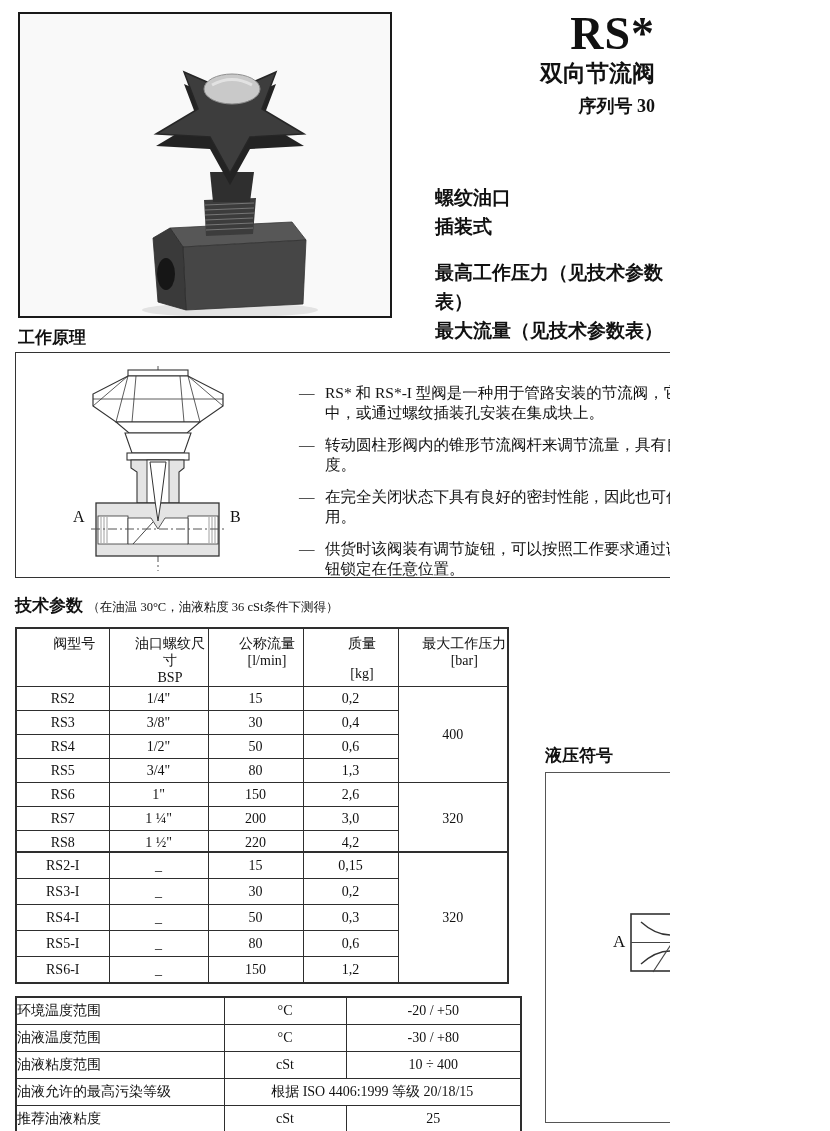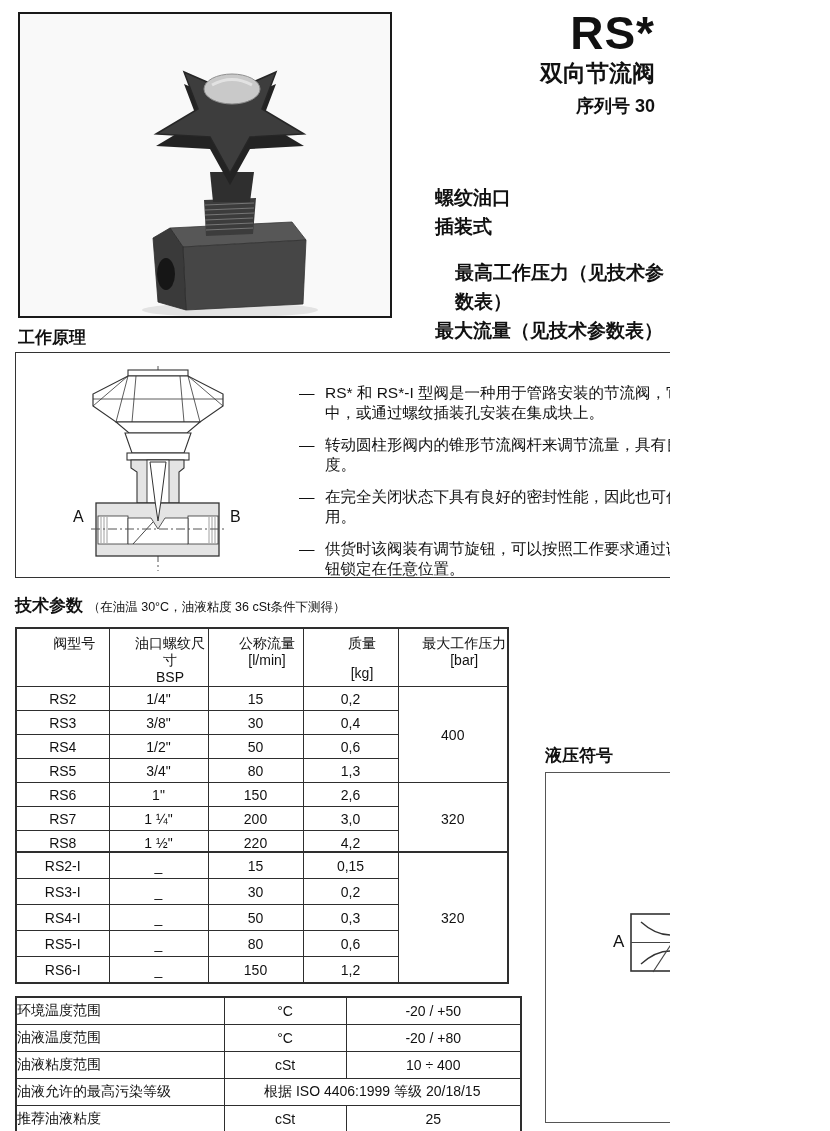--- a/index.html
+++ b/index.html
@@ -1,27 +1,27 @@
 <!DOCTYPE html>
 <html><head>
 <meta charset="utf-8">
 <style>
   html,body{margin:0;padding:0;background:#fff;}
   #page{position:relative;width:670px;height:1131px;background:#ffffff;
-        font-family:Liberation Sans, sans-serif;color:#111;overflow:hidden;}
+        font-family:Liberation Serif, serif;color:#111;overflow:hidden;}
   .abs{position:absolute;}
 
   
   .photo-box{left:18px;top:12px;width:374px;height:306px;border:2px solid #1a1a1a;box-sizing:border-box;background:#f9f9f9;}
   .title-block{right:15px;top:10px;text-align:right;}
   .model{font-size:46px;font-weight:bold;line-height:1.04;letter-spacing:1px;}
   .subtitle{font-size:23px;font-weight:bold;}
   .series{font-size:18px;font-weight:bold;margin-top:5px;}
   .summary{left:435px;top:183px;font-size:19px;font-weight:bold;line-height:29px;}
-  .summary .gap{margin-top:17px;margin-left:20px;}
+  .summary .gap{margin-top:17px;}
 
   
   .sec-heading{font-size:17px;font-weight:bold;}
   .note{font-size:12.5px;font-weight:normal;}
   .wp-box{left:15px;top:352px;width:805px;height:226px;border:1.5px solid #333;box-sizing:border-box;background:#fff;}
   .bullets{position:absolute;left:283px;top:30px;width:514px;margin:0;padding:0;list-style:none;}
   .bullets li{position:relative;padding-left:26px;margin-bottom:12px;font-size:15.5px;line-height:20px;}
   .bullets .marker{position:absolute;left:0;top:0;}
   .port-label{position:absolute;font-size:16px;}
 
@@ -282,21 +282,21 @@
       </colgroup>
     <tbody>
         <tr>
       <td class="lbl">环境温度范围</td>
       <td>°C</td>
       <td>-20 / +50</td>
     </tr>
     <tr>
       <td class="lbl">油液温度范围</td>
       <td>°C</td>
-      <td>-20 / +80</td>
+      <td>-30 / +80</td>
     </tr>
     <tr>
       <td class="lbl">油液粘度范围</td>
       <td>cSt</td>
       <td>10 ÷ 400</td>
     </tr>
     <tr>
       <td class="lbl">油液允许的最高污染等级</td>
       <td colspan="2">根据 ISO 4406:1999 等级 20/18/15</td>
     </tr>

